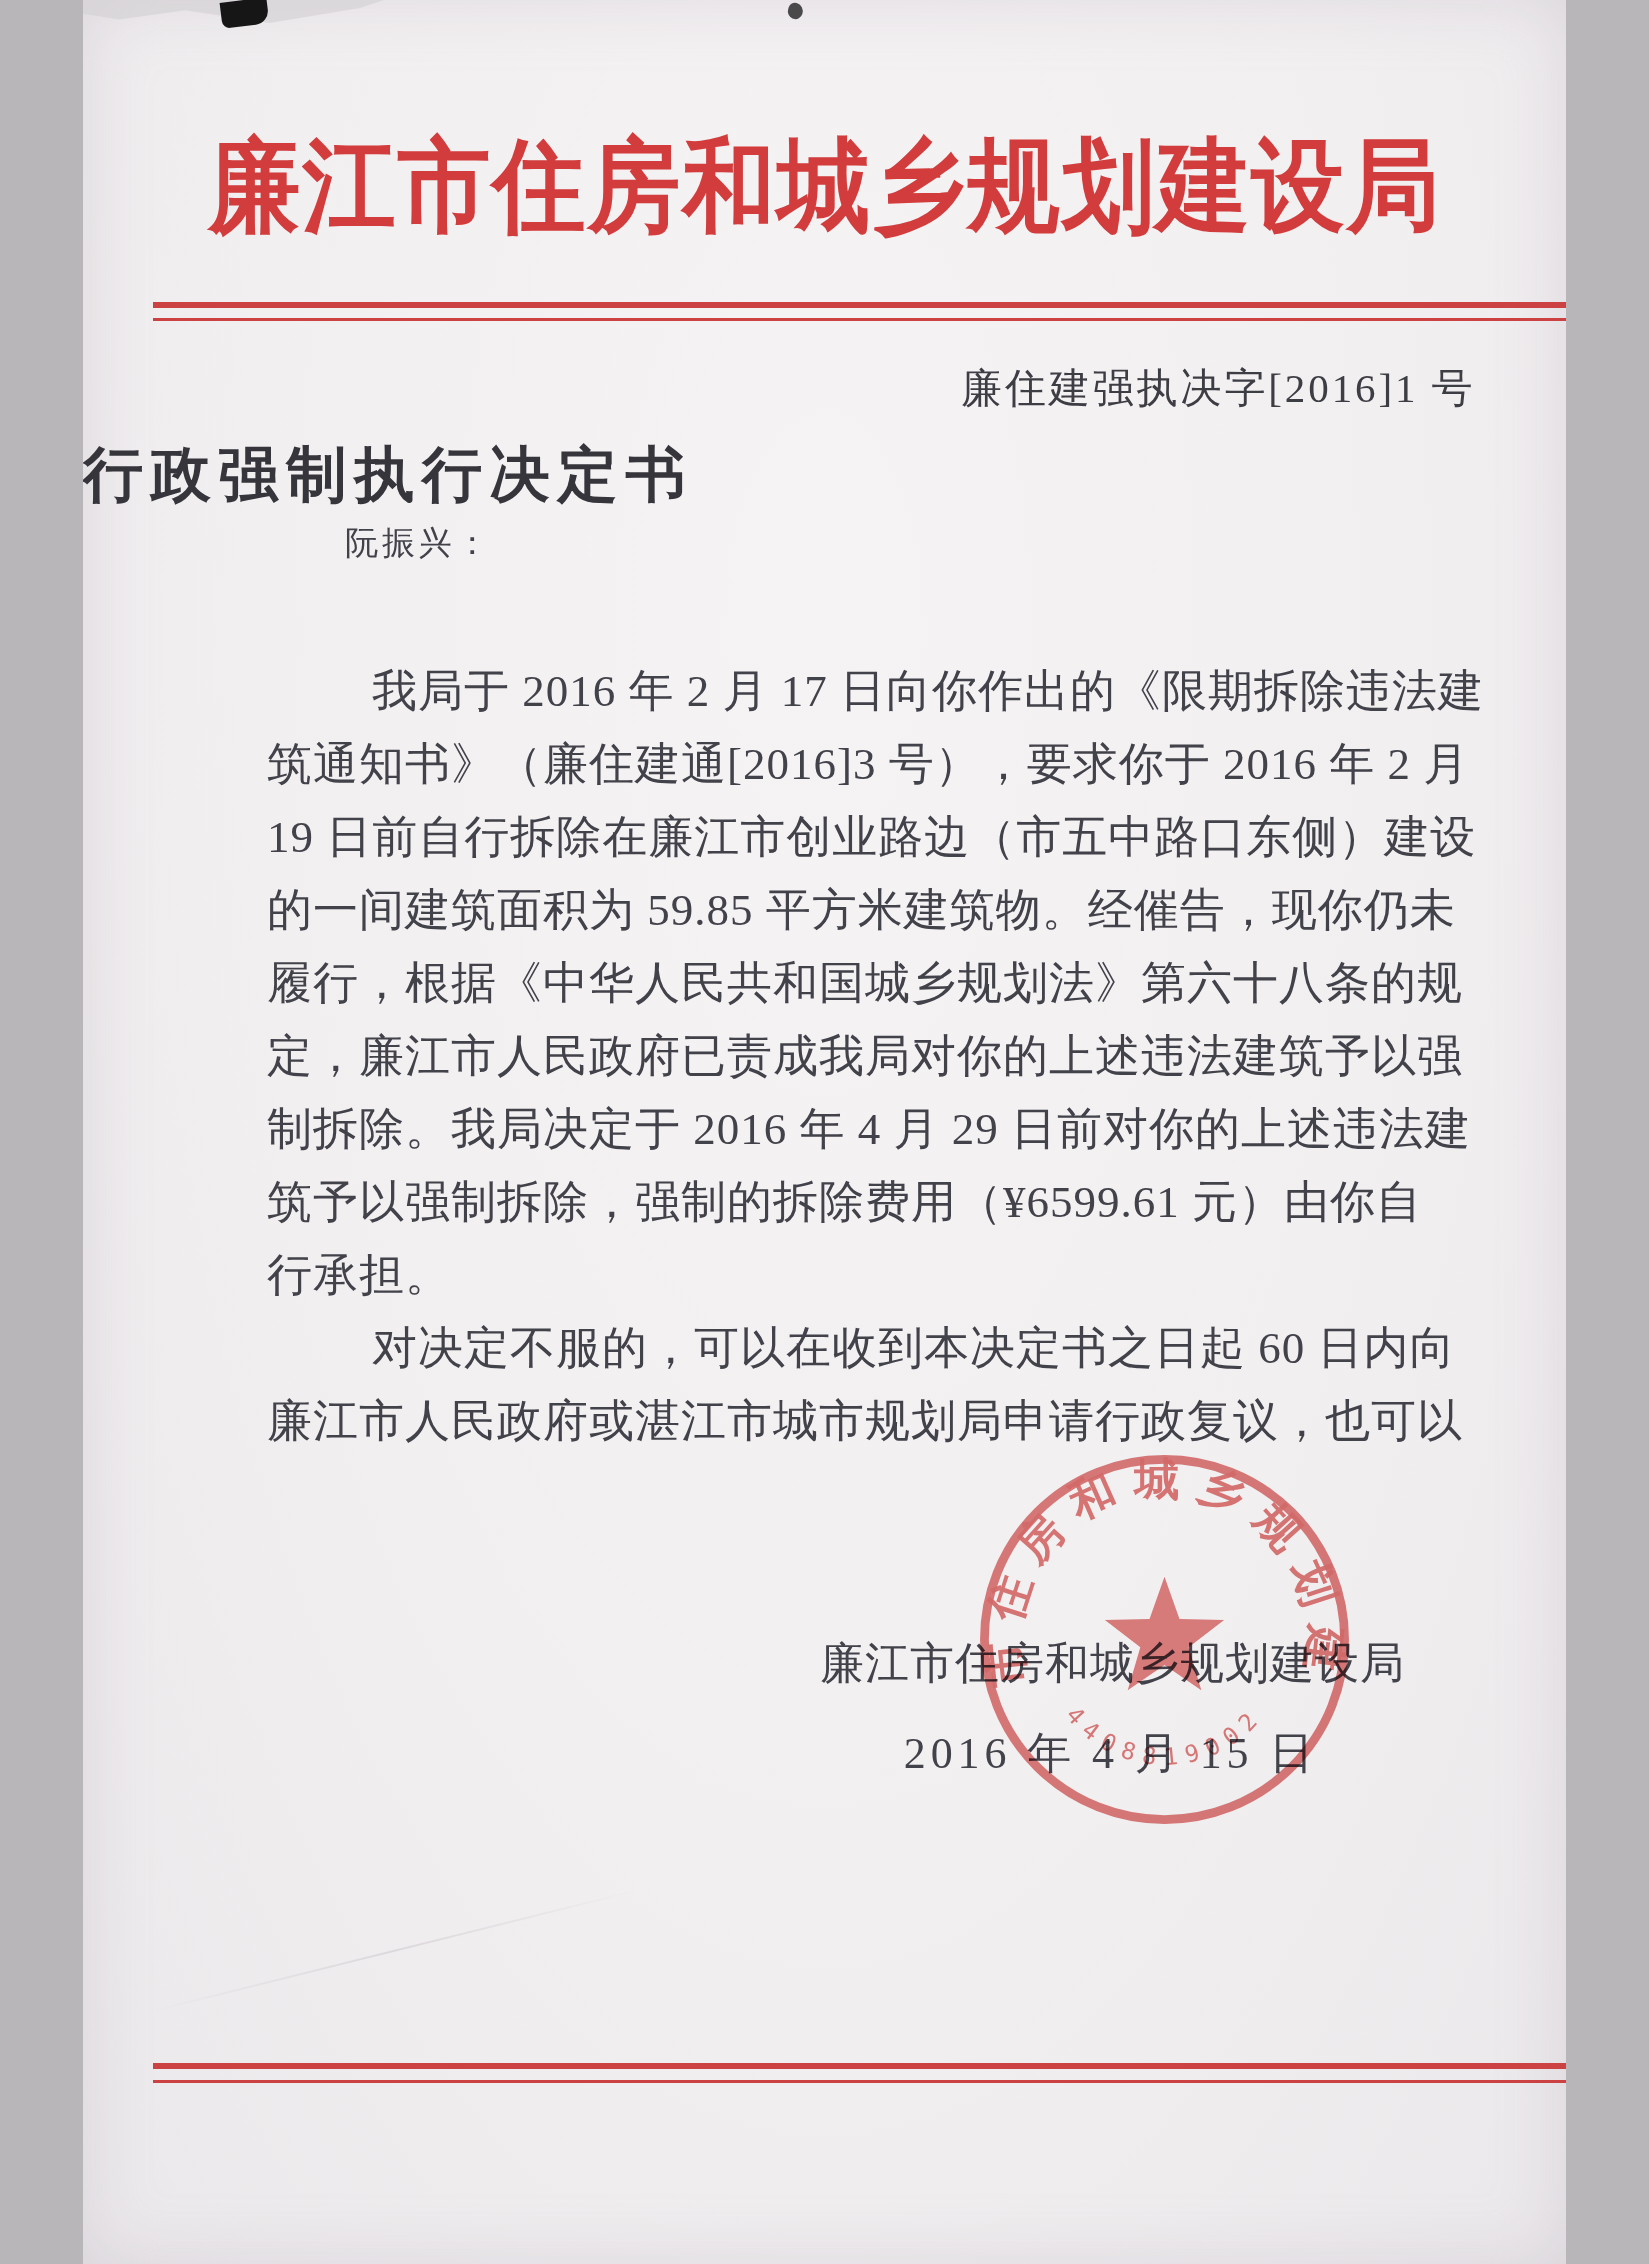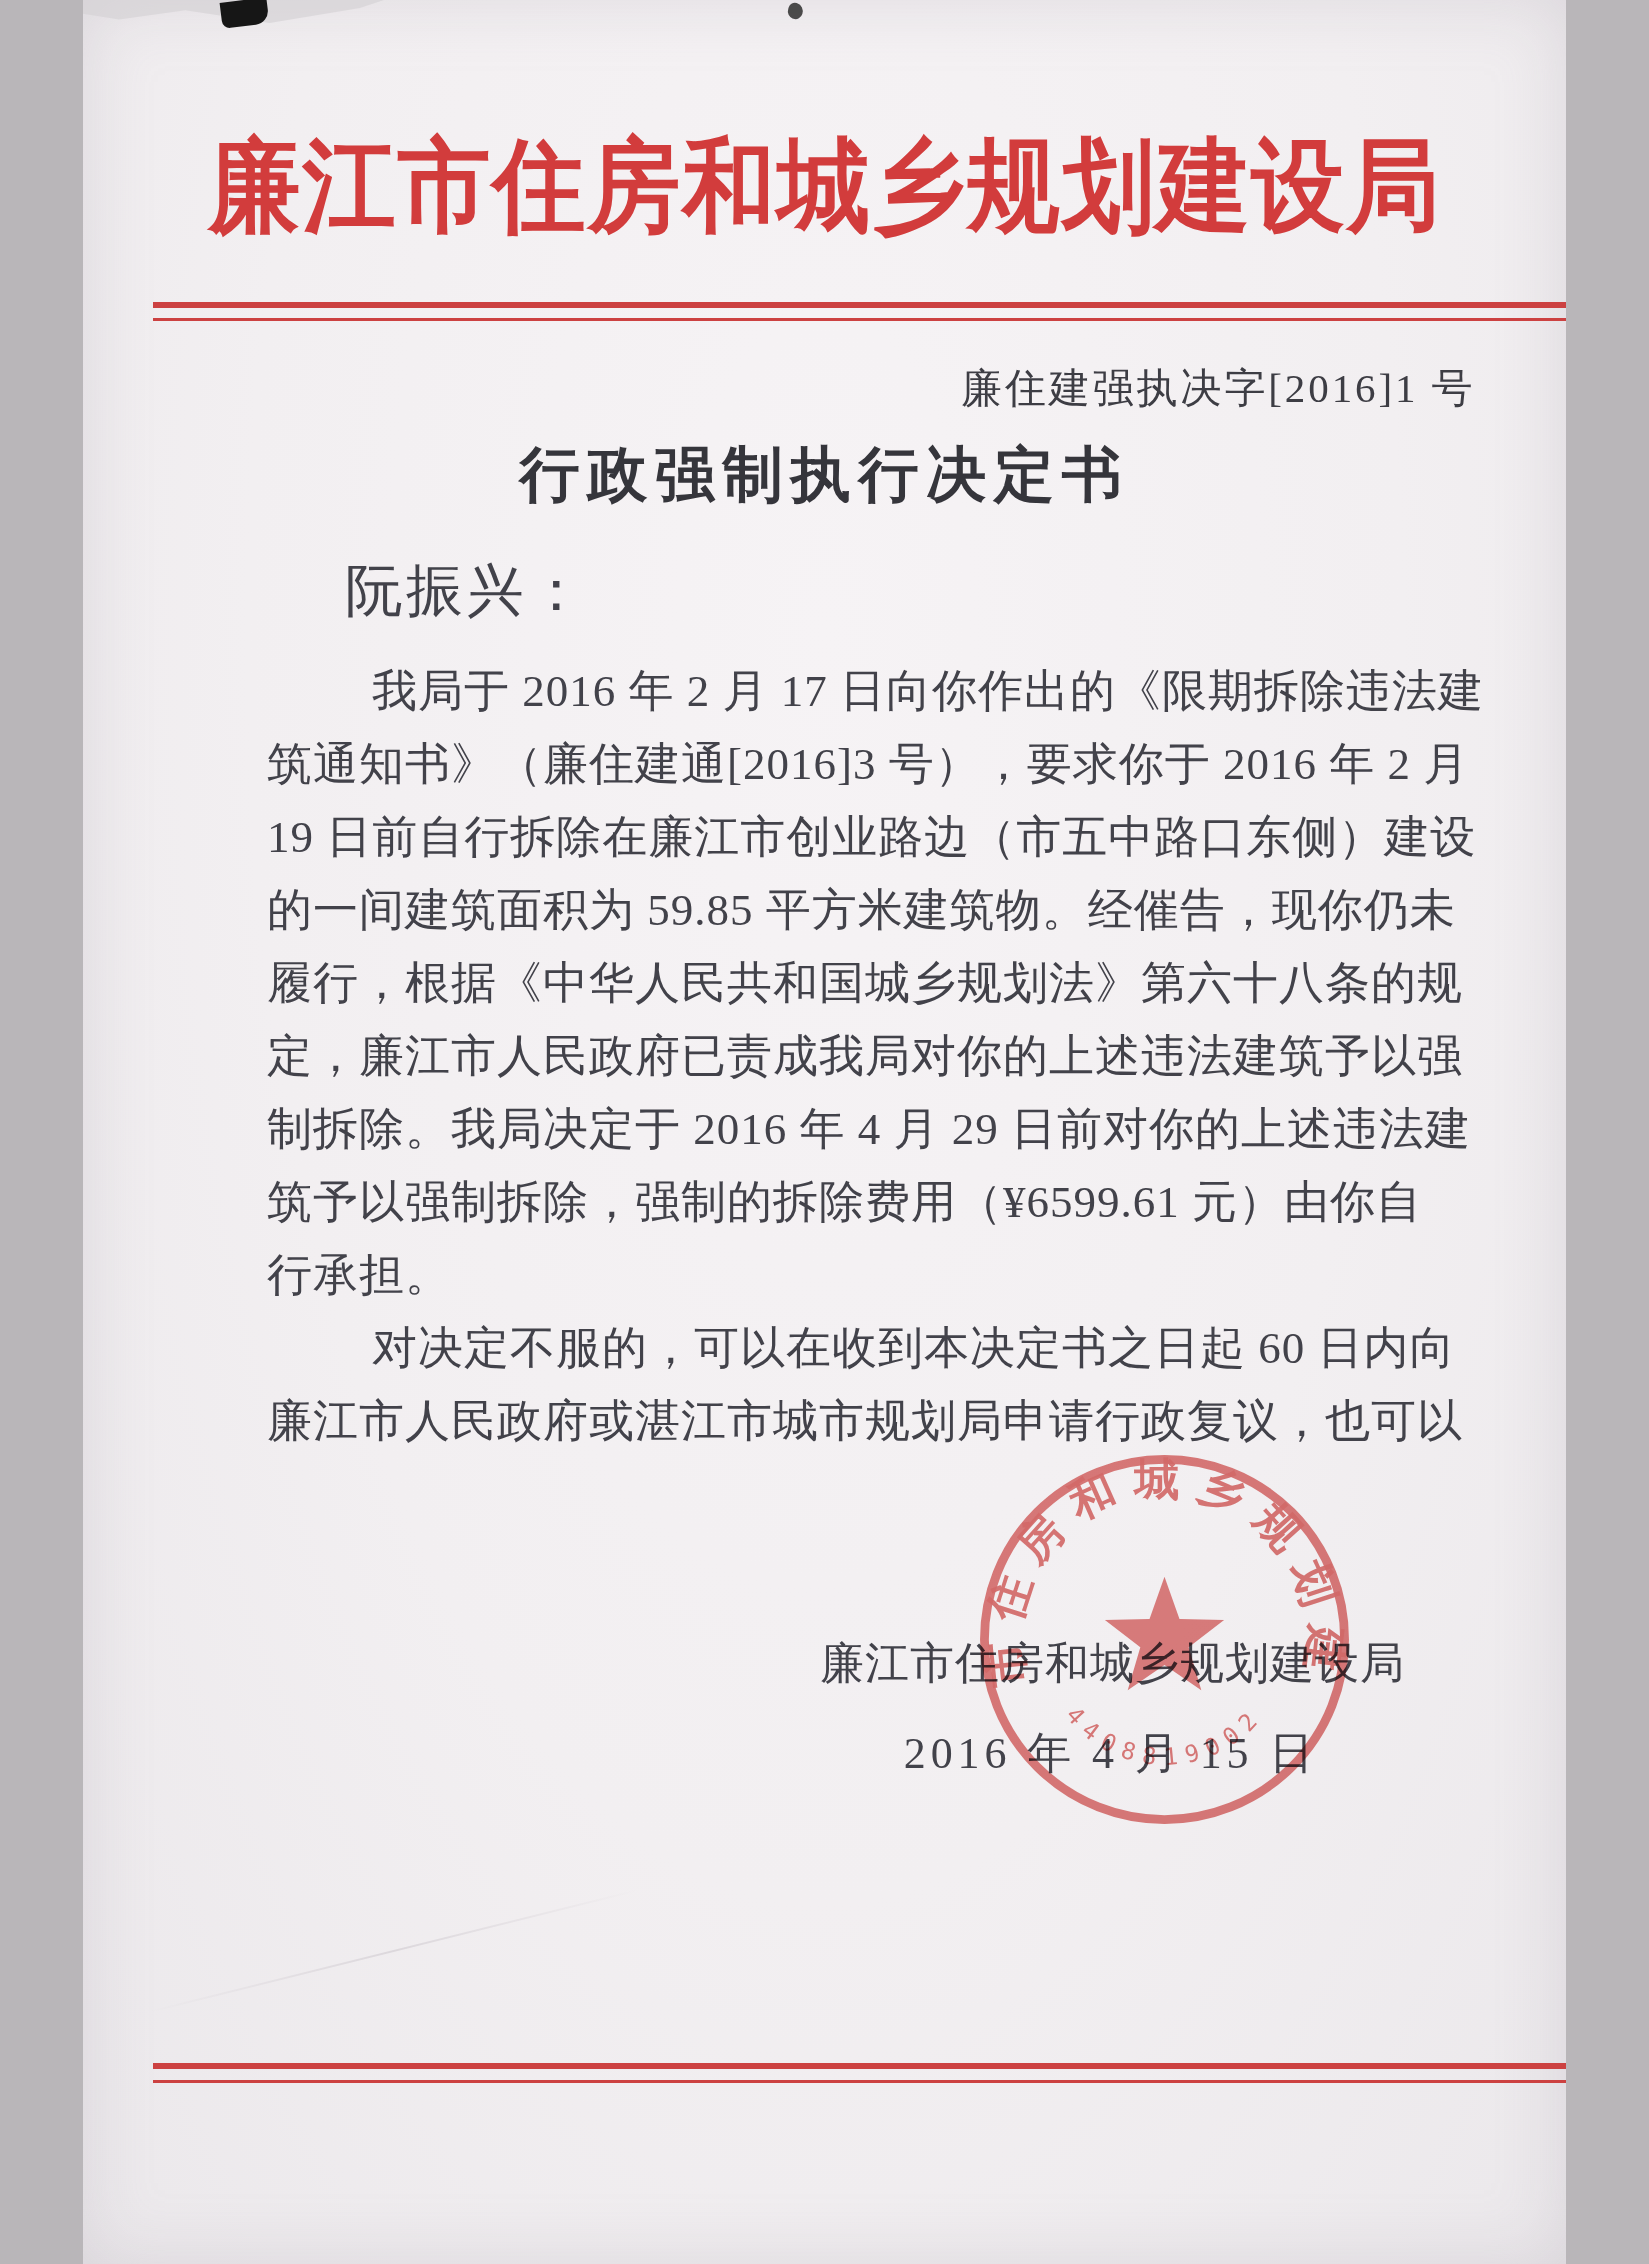--- a/index.html
+++ b/index.html
@@ -45,26 +45,26 @@
   .rule-top-thick{top:302px;height:5.8px;}
   .rule-top-thin{top:318px;height:2.9px;}
   .rule-bottom-thick{top:2063px;height:5.8px;}
   .rule-bottom-thin{top:2080px;height:2.9px;}
   .doc-number{
     position:absolute;left:878px;top:361px;
     font-size:41px;color:#3d3d44;letter-spacing:2.9px;white-space:nowrap;
   }
   .doc-title{
     position:absolute;left:0;top:435px;width:100%;
-    text-align:center;font-size:60px;font-weight:bold;
+    font-size:60px;font-weight:bold;
     letter-spacing:7.8px;color:#35353b;
   }
   .addressee{
-    position:absolute;left:262px;top:553px;
-    font-size:57px;color:var(--body-text,#42424a);letter-spacing:3.9px;
+    position:absolute;left:262px;top:521px;
+    font-size:33px;color:var(--body-text,#42424a);letter-spacing:3.9px;
   }
   .body-block{
     position:absolute;left:184px;top:655px;width:1252px;
     font-size:45px;color:var(--body-text,#42424a);
   }
   .body-line{height:73px;line-height:73px;white-space:nowrap;letter-spacing:1px;}
   .body-line.indent{padding-left:105px;}
   .sign-block{
     position:absolute;left:737px;top:1634px;width:582px;
     text-align:center;color:var(--body-text,#42424a);

